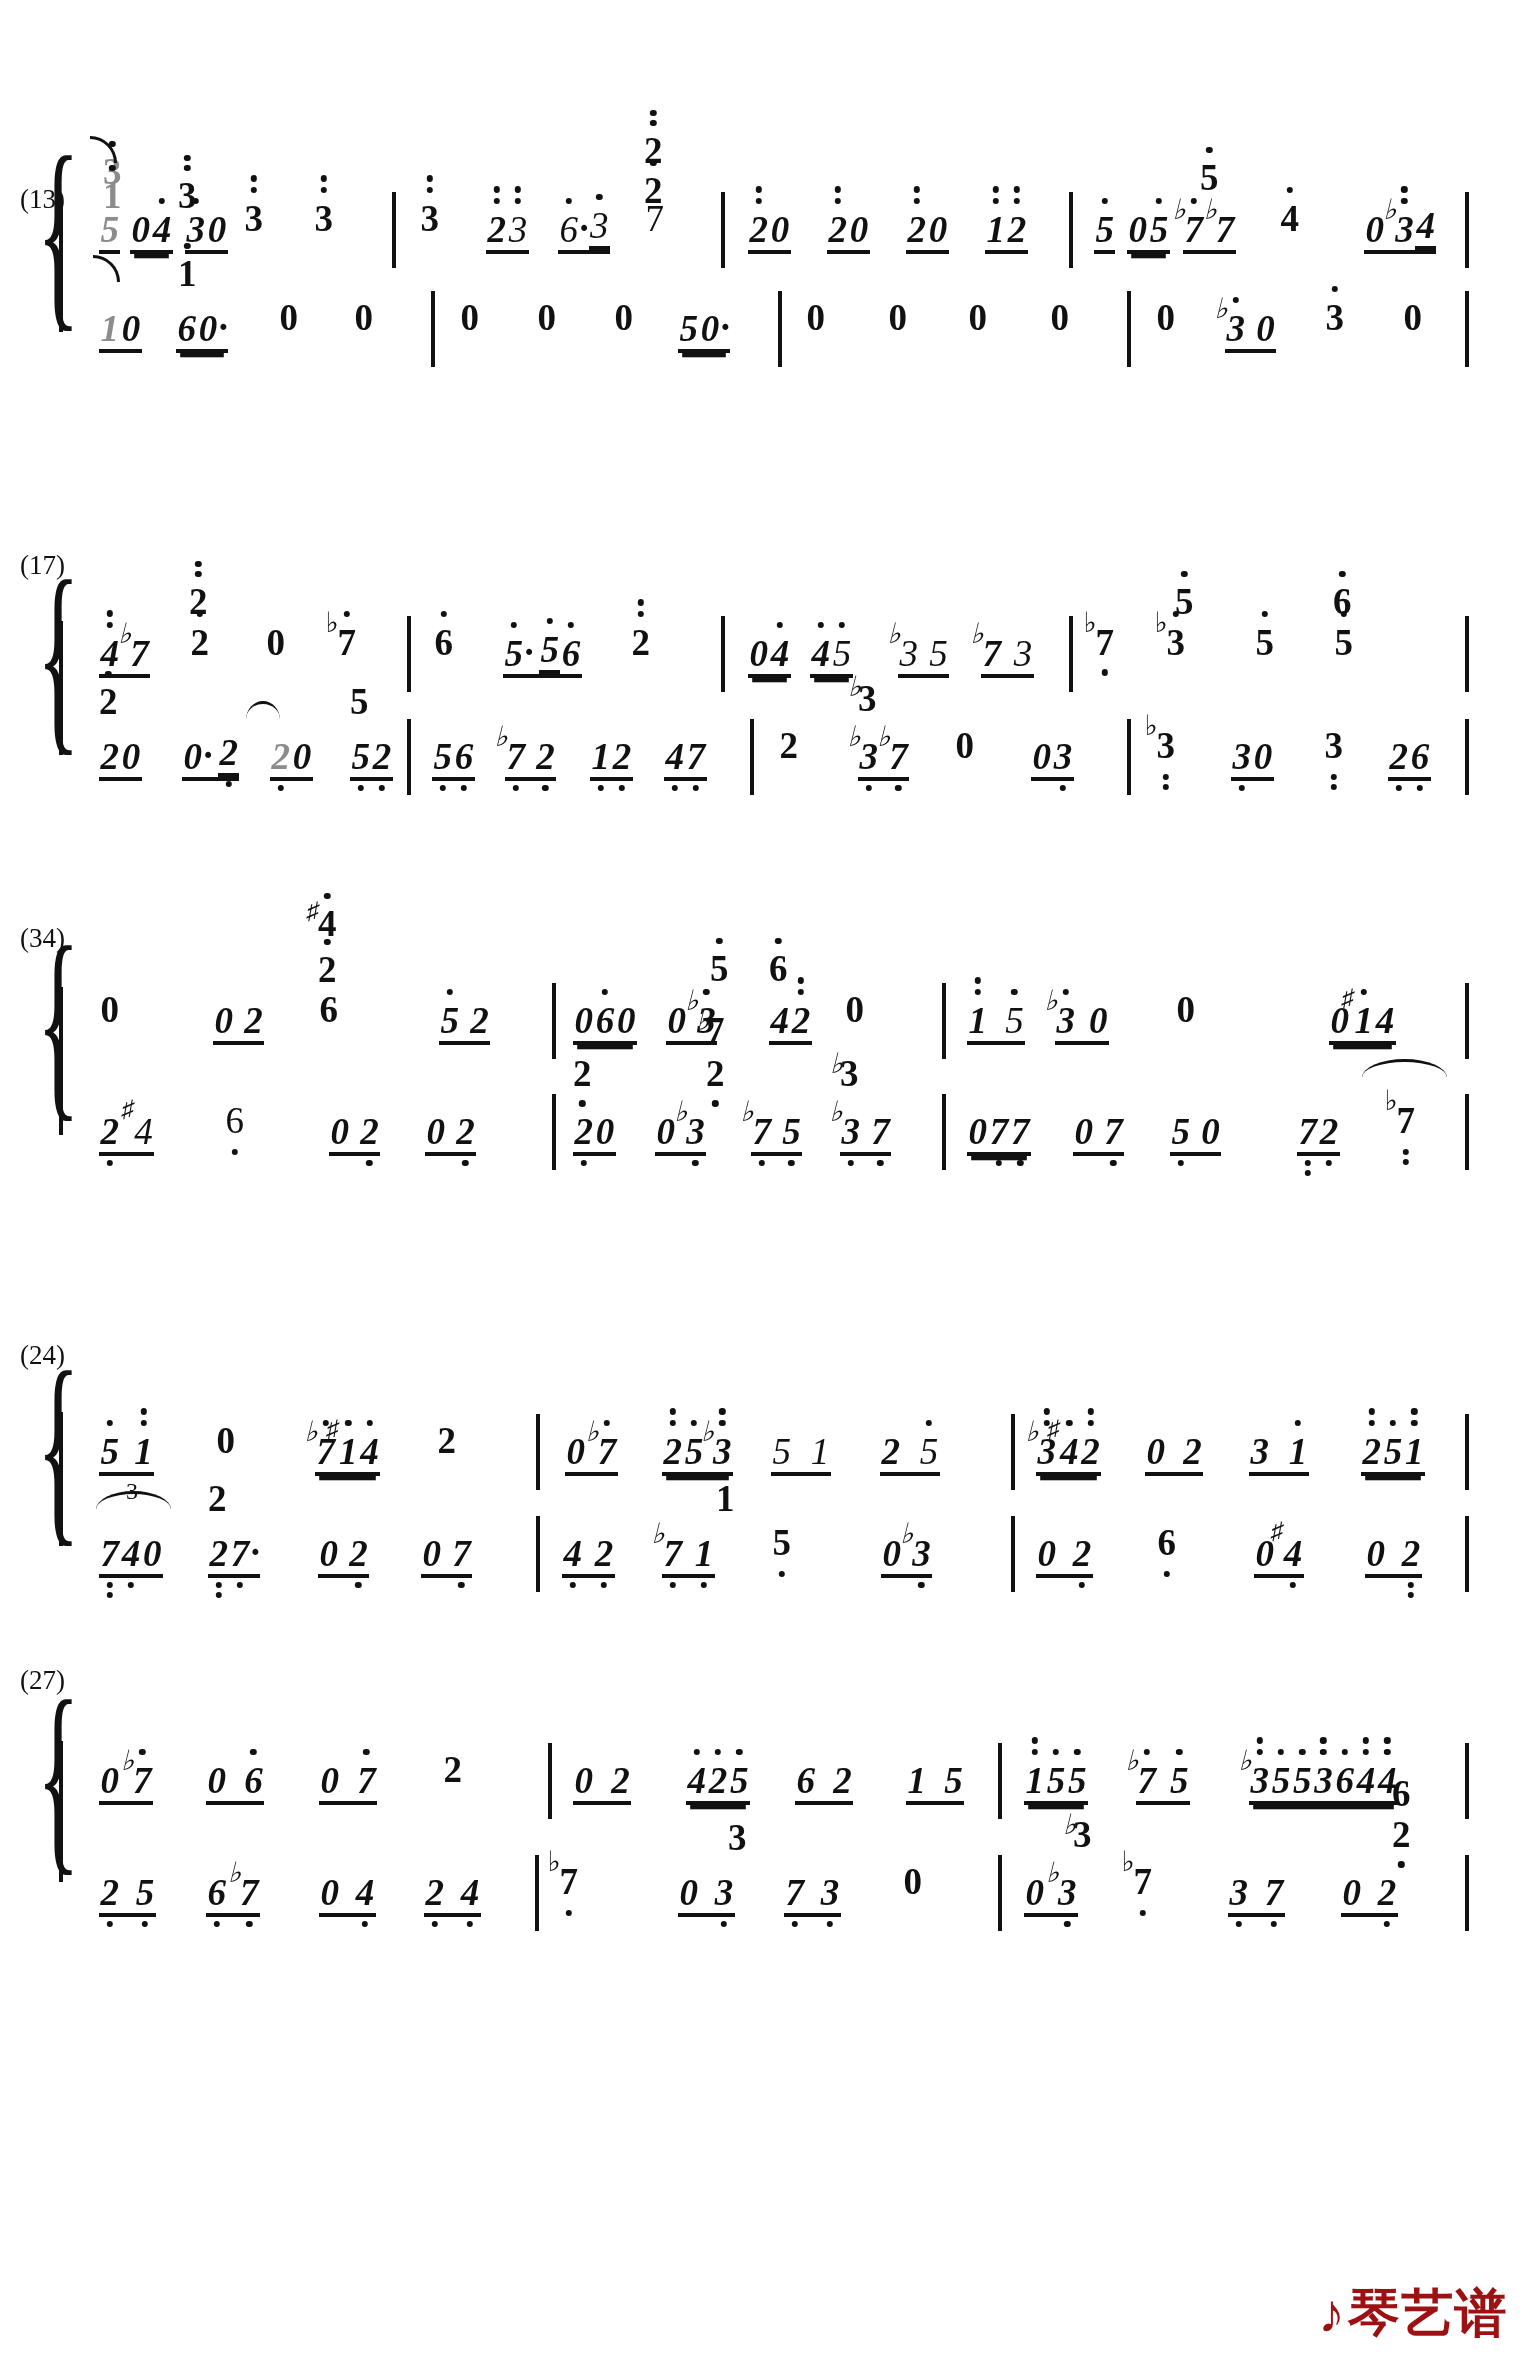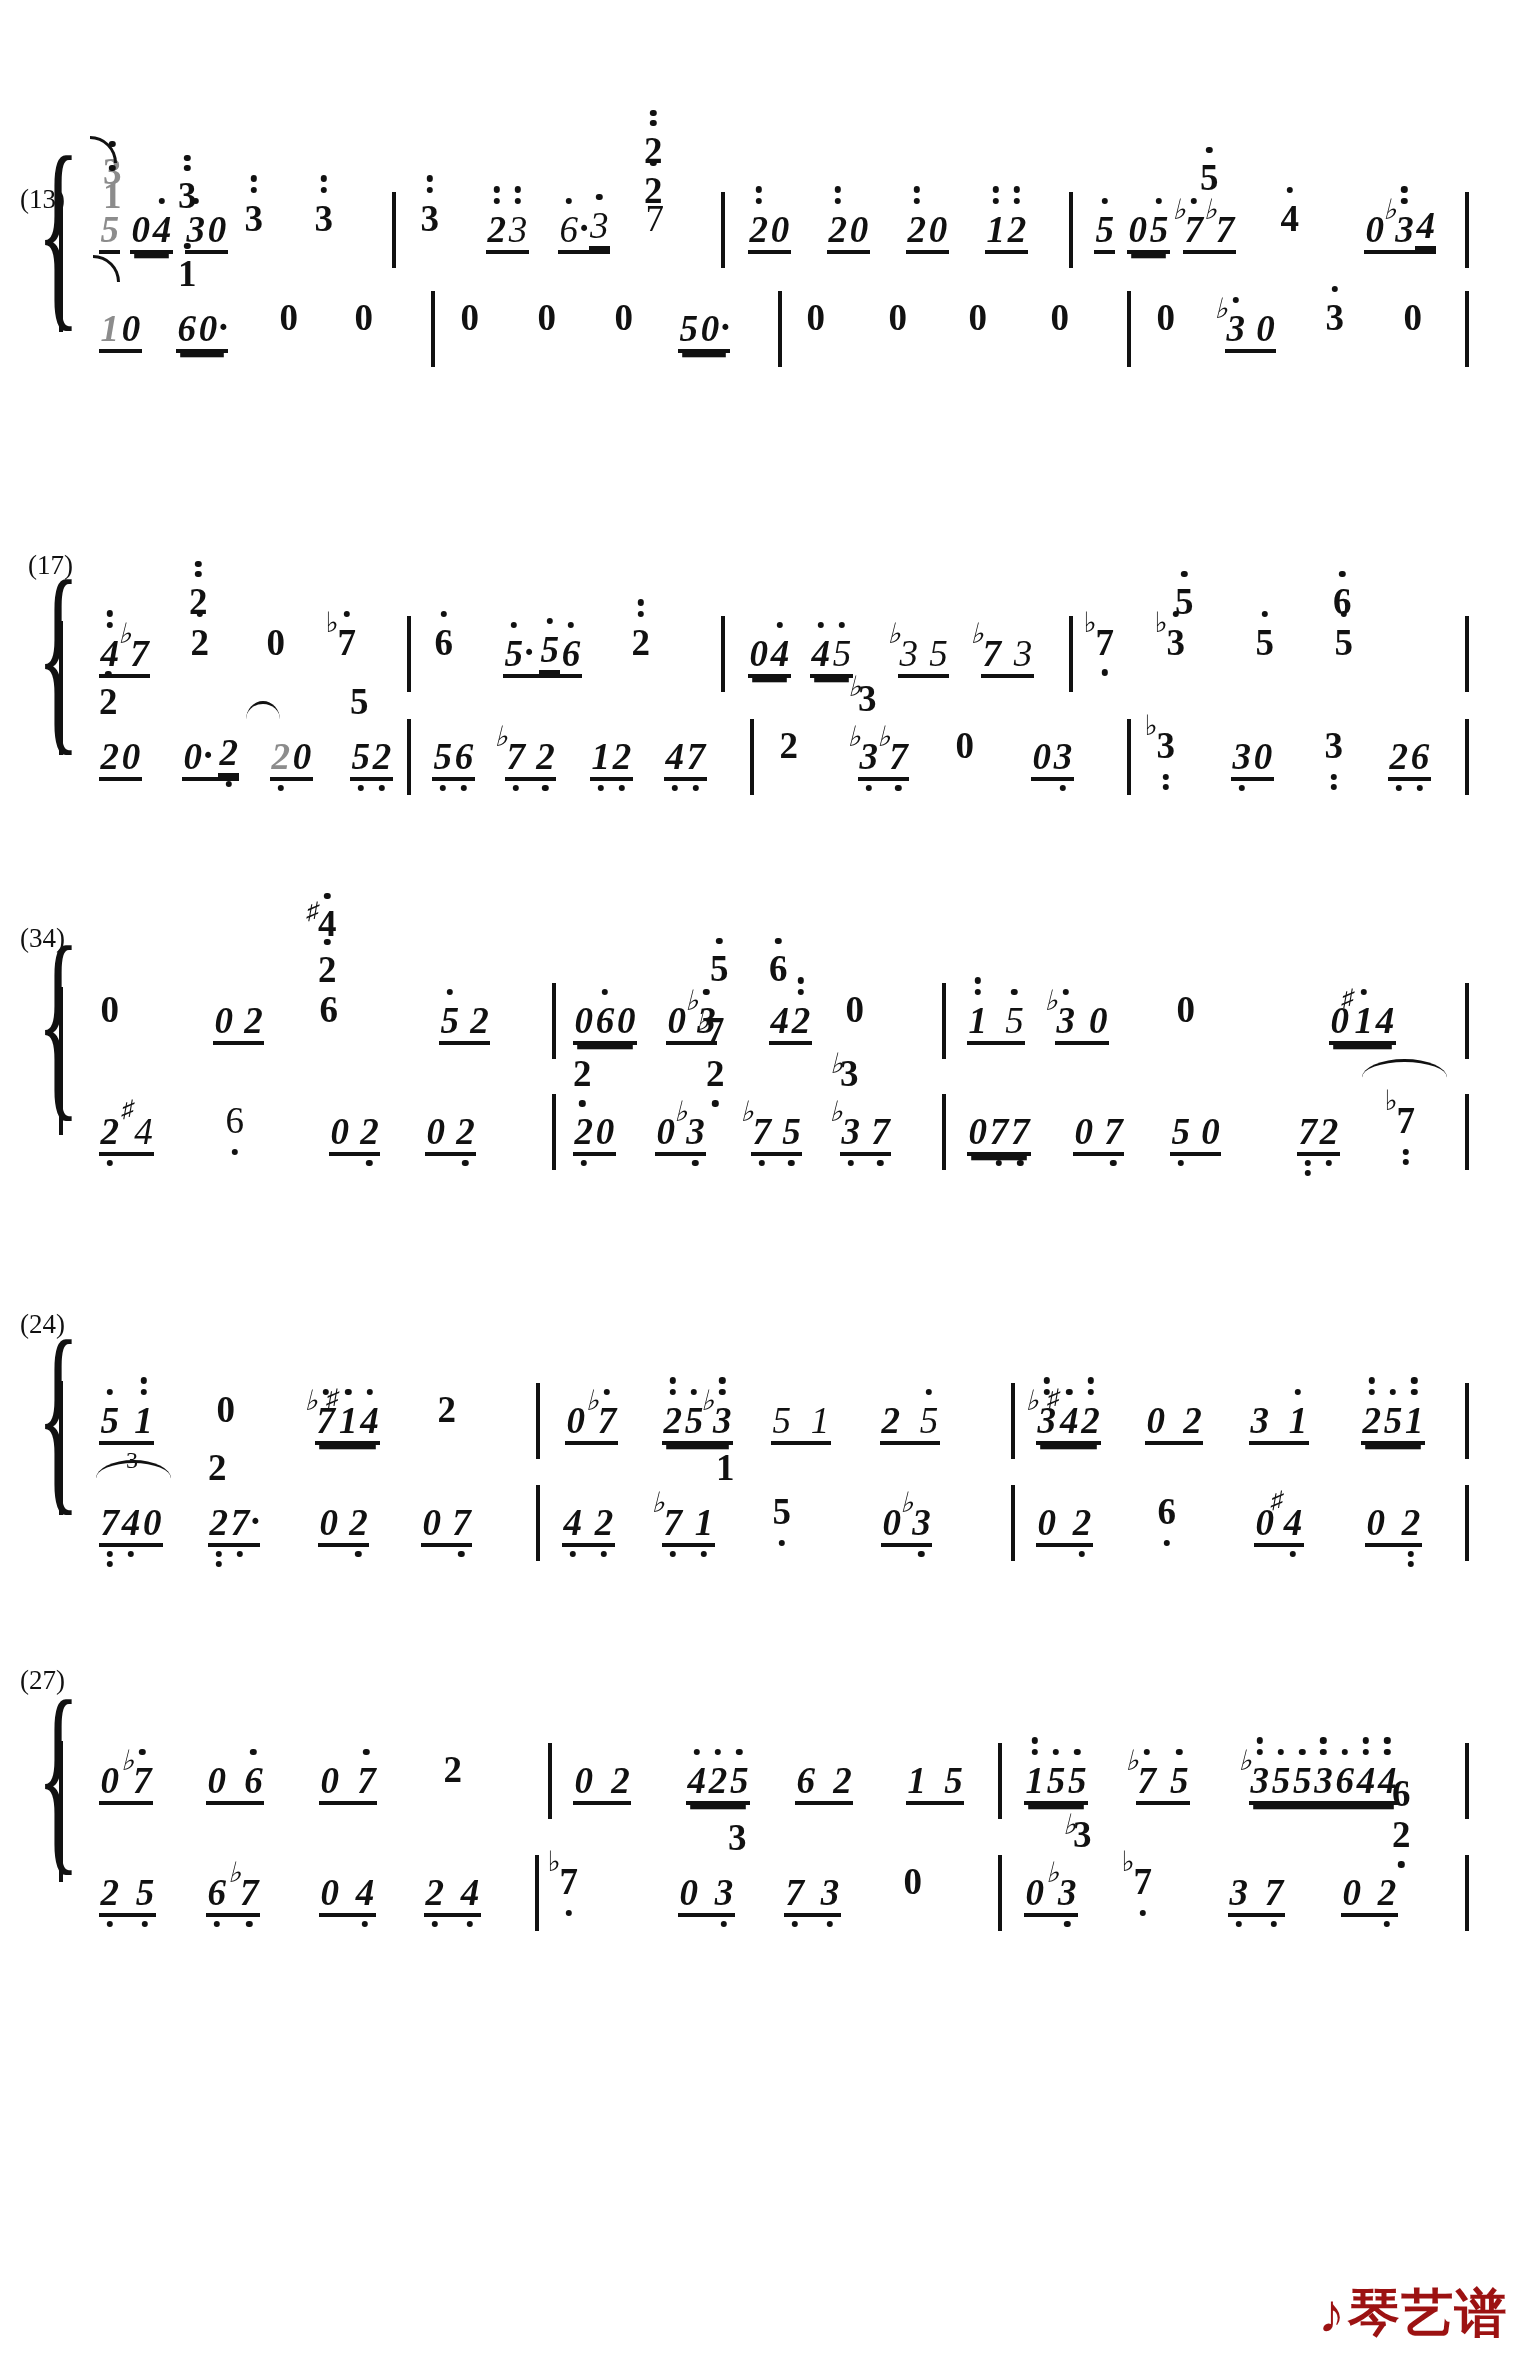--- a/index.html
+++ b/index.html
@@ -298,21 +298,21 @@
       <i class="note"><b class="acc">♭</b>3<b class="oct-up"></b></i>
       <i class="note" style="margin-left:8.5px;">0</i>
     </span>
     <span class="note" style="position:absolute;left:1324px;top:0;">3<b class="oct-up"></b></span>
     <span class="note" style="position:absolute;left:1402px;top:0;">0</span>
     <div class="sys-barline" style="left:1465px;top:-5.6px;height:76px;"></div>
   </div>
 </div>
 
 <div class="system" style="top:536px;height:198px;">
-  <span class="sys-label" style="left:20px;top:14px;margin-left:8px;">(17)</span>
+  <span class="sys-label" style="left:20px;top:14px;">(17)</span>
   <span class="brace" style="left:37px;top:44px;">{</span>
   <div class="sys-barline" style="left:59px;top:85px;height:134px;"></div>
 
   <div class="staff-row" style="top:86px;">
     <span class="grp beam1" style="left:99px;top:0;">
       <i class="note">4<b class="oct-up"></b><b class="oct-up2"></b></i>
       <i class="note" style="margin-left:8.5px;"><b class="acc">♭</b>7</i>
     </span>
     <span class="note" style="position:absolute;left:189px;top:0;">2<b class="oct-up"></b></span>
     <span class="stack" style="left:189px;top:-41px;">2<i class="oct-up" style="top:-10px;"></i><i class="oct-up2" style="top:-20px;"></i></span>
@@ -544,21 +544,21 @@
     <span class="grp beam1" style="left:1297px;top:0;">
       <i class="note">7<b class="oct-dn"></b><b class="oct-dn2"></b></i>
       <i class="note">2<b class="oct-dn"></b></i>
     </span>
     <span class="tie" style="left:1362px;top:-41px;width:85px;"></span>
     <span class="note" style="position:absolute;left:1395px;top:0;"><b class="acc">♭</b>7<b class="oct-dn"></b><b class="oct-dn2"></b></span>
     <div class="sys-barline" style="left:1465px;top:-5.6px;height:76px;"></div>
   </div>
 </div>
 
-<div class="system" style="top:1296px;height:198px;text-align:right;">
+<div class="system" style="top:1327px;height:198px;text-align:right;">
   <span class="sys-label" style="left:20px;top:12.7px;">(24)</span>
   <span class="brace" style="left:37px;top:44px;">{</span>
   <div class="sys-barline" style="left:59px;top:85px;height:134px;"></div>
 
   <div class="staff-row" style="top:93px;">
     <span class="grp beam1" style="left:99px;top:0;">
       <i class="note">5<b class="oct-up"></b></i>
       <i class="note" style="margin-left:12.7px;">1<b class="oct-up"></b><b class="oct-up2"></b></i>
     </span>
     <span class="note" style="position:absolute;left:215px;top:0;">0</span>

